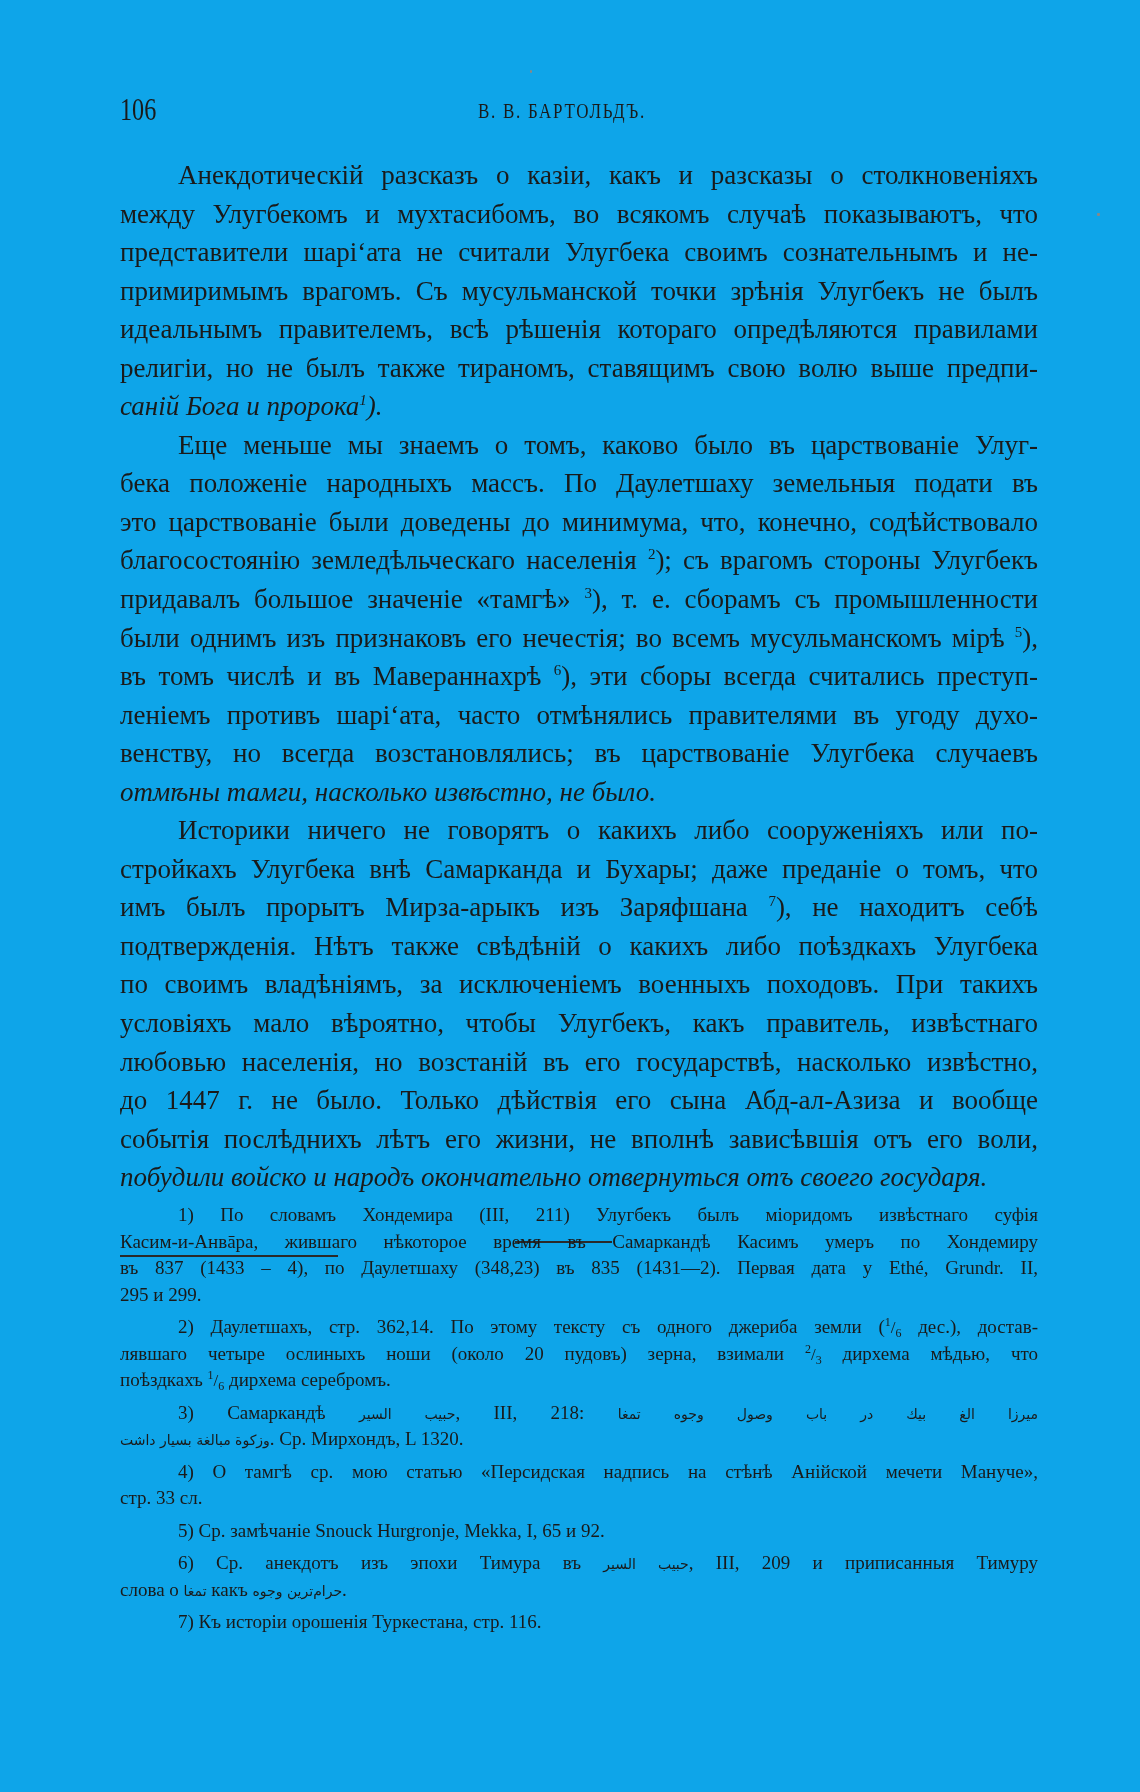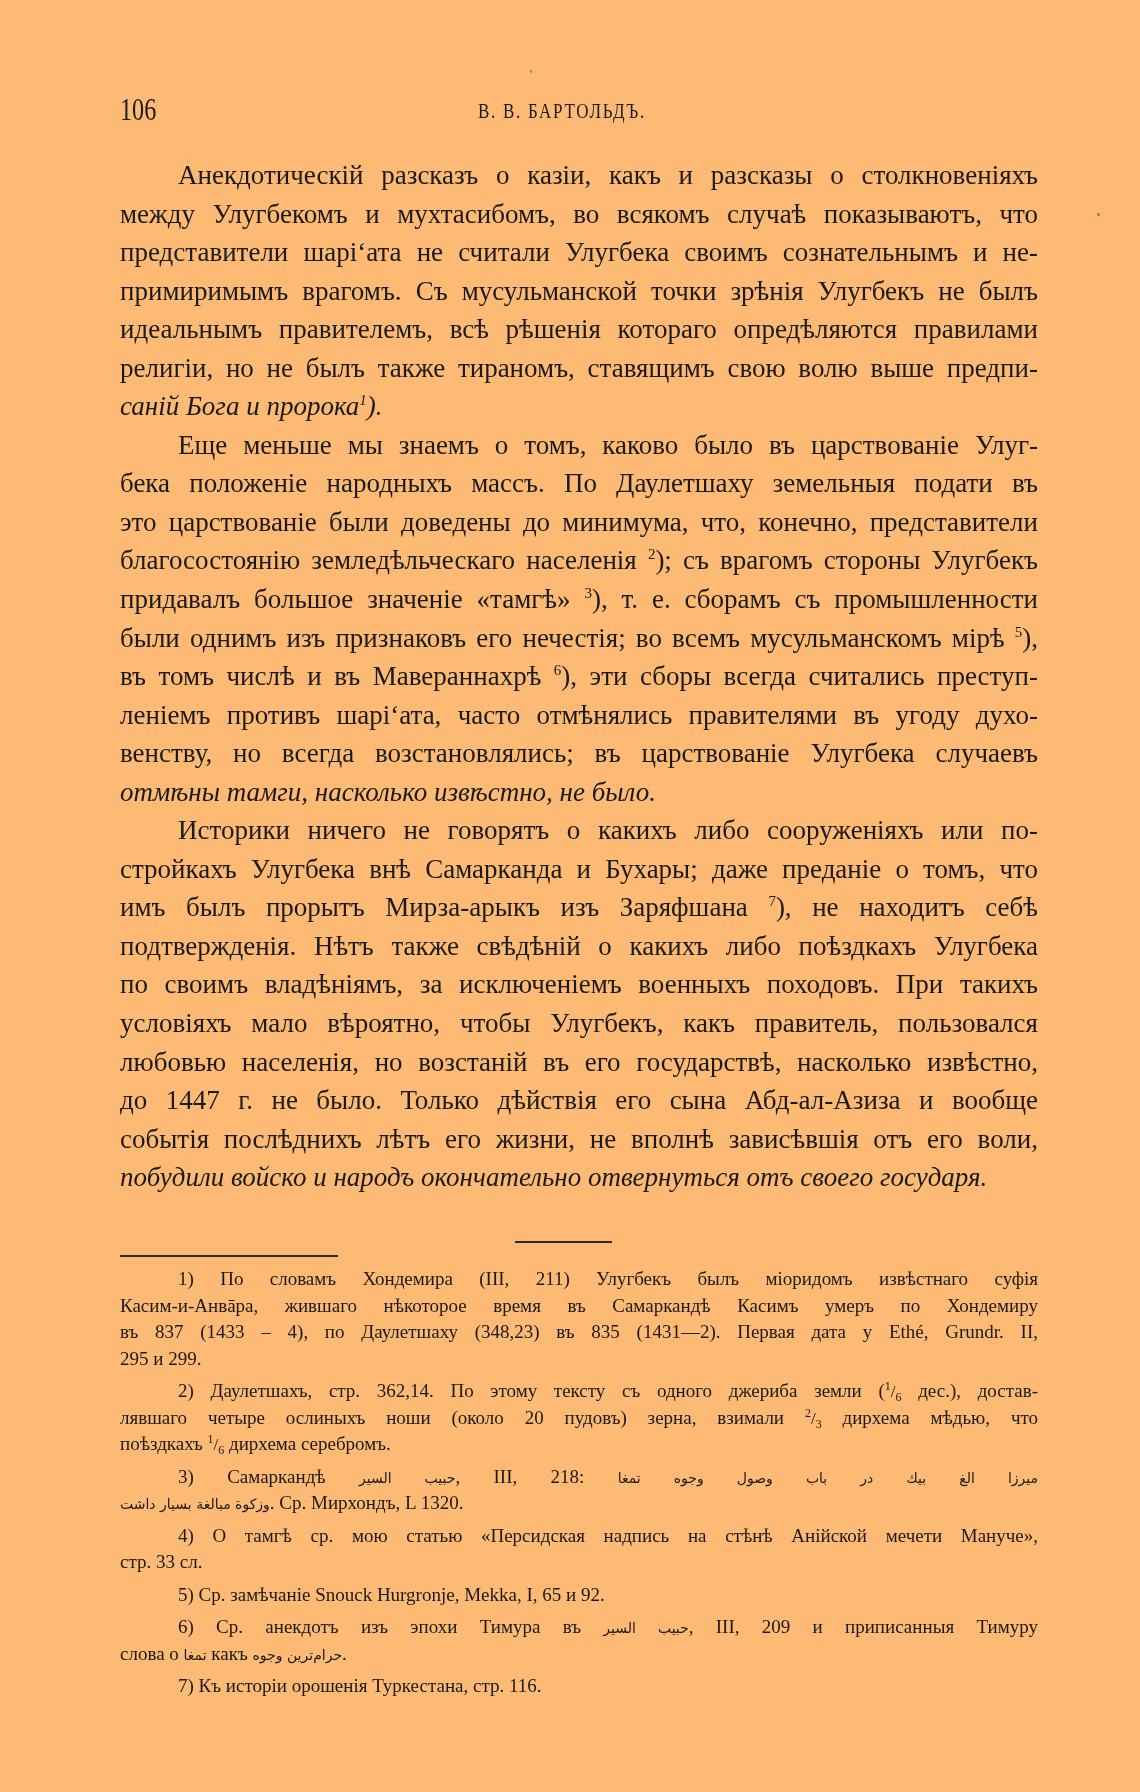--- a/index.html
+++ b/index.html
@@ -14,21 +14,21 @@
       overflow: hidden;
       font-family: "Liberation Serif", "DejaVu Serif", serif;
       color: #1a1a1a;
     }
     .page {
       position: absolute;
       left: 0;
       top: 0;
       width: 1140px;
       height: 1792px;
-      background: #fdba74;
+      background: #0ea5e9;
     }
     .speck {
       position: absolute;
       left: 530px;
       top: 70px;
       width: 2px;
       height: 3px;
       background: #888;
       border-radius: 1px;
     }
@@ -103,21 +103,21 @@
       position: absolute;
       left: 120px;
       top: 1255px;
       width: 218px;
       height: 2px;
       background: #2a2a2a;
     }
     .footnotes {
       position: absolute;
       left: 120px;
-      top: 1266px;
+      top: 1202px;
       width: 918px;
     }
     .fn-line {
       display: block;
       height: 26.5px;
       line-height: 26.5px;
       font-size: 19px;
       white-space: nowrap;
       text-align: justify;
       text-align-last: justify;
@@ -166,37 +166,37 @@
       <span class="line">представители шарі‘ата не считали Улугбека своимъ сознательнымъ и не-</span>
       <span class="line">примиримымъ врагомъ. Съ мусульманской точки зрѣнія Улугбекъ не былъ</span>
       <span class="line">идеальнымъ правителемъ, всѣ рѣшенія котораго опредѣляются правилами</span>
       <span class="line">религіи, но не былъ также тираномъ, ставящимъ свою волю выше предпи-</span>
       <span class="line last"><span>санiй Бога и пророка</span><span class="sup">1</span><span>).</span></span>
     </div>
 
     <div>
       <span class="line indent">Еще меньше мы знаемъ о томъ, каково было въ царствованіе Улуг-</span>
       <span class="line">бека положеніе народныхъ массъ. По Даулетшаху земельныя подати въ</span>
-      <span class="line">это царствованіе были доведены до минимума, что, конечно, представители</span>
+      <span class="line">это царствованіе были доведены до минимума, что, конечно, содѣйствовало</span>
       <span class="line"><span>благосостоянію земледѣльческаго населенія </span><span class="sup">2</span><span>); съ врагомъ стороны Улугбекъ</span></span>
       <span class="line"><span>придавалъ большое значеніе «тамгѣ» </span><span class="sup">3</span><span>), т. е. сборамъ съ промышленности</span></span>
       <span class="line"><span>были однимъ изъ признаковъ его нечестія; во всемъ мусульманскомъ мірѣ </span><span class="sup">5</span><span>),</span></span>
       <span class="line"><span>въ томъ числѣ и въ Мавераннахрѣ </span><span class="sup">6</span><span>), эти сборы всегда считались преступ-</span></span>
       <span class="line">леніемъ противъ шарі‘ата, часто отмѣнялись правителями въ угоду духо-</span>
       <span class="line">венству, но всегда возстановлялись; въ царствованіе Улугбека случаевъ</span>
       <span class="line last">отмѣны тамги, насколько извѣстно, не было.</span>
     </div>
 
     <div>
       <span class="line indent">Историки ничего не говорятъ о какихъ либо сооруженіяхъ или по-</span>
       <span class="line">стройкахъ Улугбека внѣ Самарканда и Бухары; даже преданіе о томъ, что</span>
       <span class="line"><span>имъ былъ прорытъ Мирза-арыкъ изъ Заряфшана </span><span class="sup">7</span><span>), не находитъ себѣ</span></span>
       <span class="line">подтвержденія. Нѣтъ также свѣдѣній о какихъ либо поѣздкахъ Улугбека</span>
       <span class="line">по своимъ владѣніямъ, за исключеніемъ военныхъ походовъ. При такихъ</span>
-      <span class="line">условіяхъ мало вѣроятно, чтобы Улугбекъ, какъ правитель, пользовался</span>
+      <span class="line">условіяхъ мало вѣроятно, чтобы Улугбекъ, какъ правитель, извѣстнаго</span>
       <span class="line">любовью населенія, но возстаній въ его государствѣ, насколько извѣстно,</span>
       <span class="line">до 1447 г. не было. Только дѣйствія его сына Абд-ал-Азиза и вообще</span>
       <span class="line">событія послѣднихъ лѣтъ его жизни, не вполнѣ зависѣвшія отъ его воли,</span>
       <span class="line last">побудили войско и народъ окончательно отвернуться отъ своего государя.</span>
     </div>
   </div>
 
   <div class="rule-center"></div>
   <div class="rule-left"></div>
 

